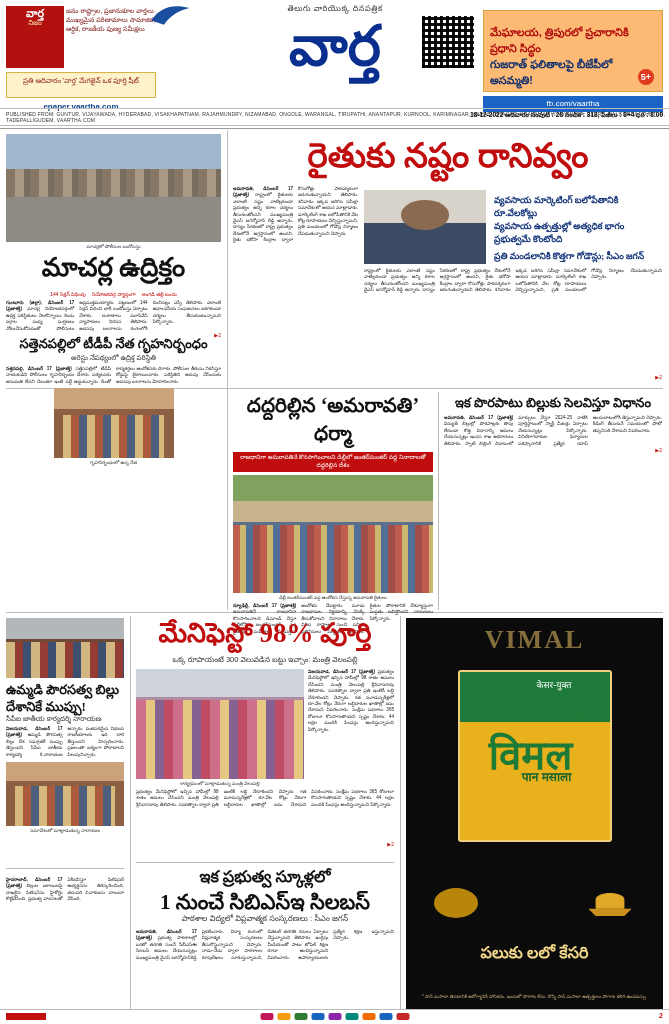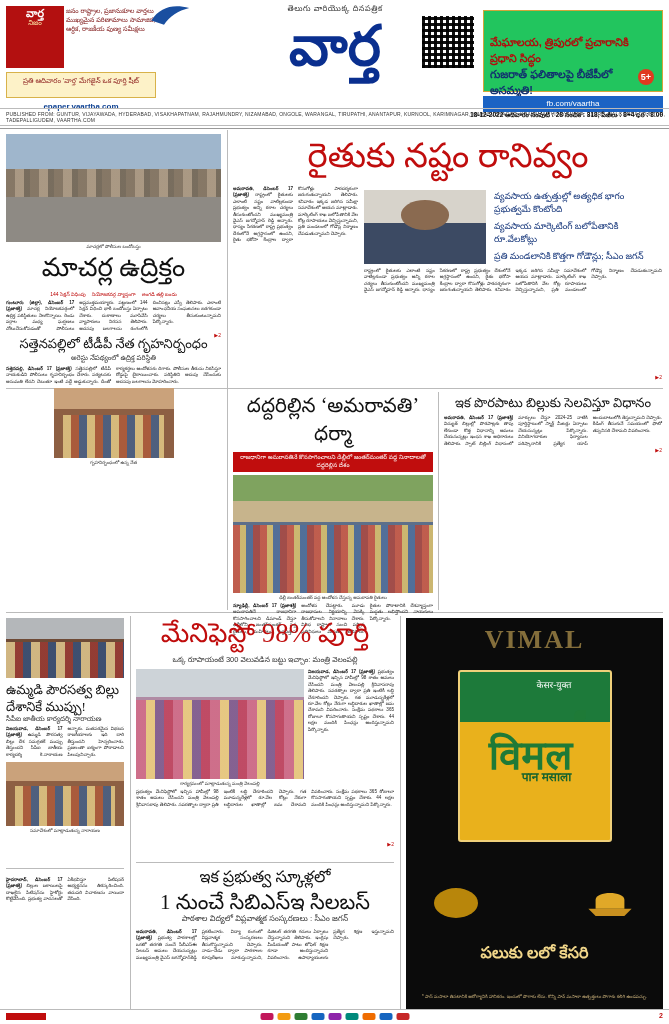--- a/index.html
+++ b/index.html
@@ -15,33 +15,33 @@
   .mh-strip{position:absolute;left:0;top:66px;width:150px;height:26px;background:#fdf2c8;border:1px solid #d8b24a;font-size:7px;line-height:10px;color:#8b1b1b;text-align:center;padding-top:3px;box-sizing:border-box;}
   .mh-url{position:absolute;left:0;top:96px;width:150px;text-align:center;font-size:8px;color:#0b3f91;font-weight:bold;}
   .mh-center{position:absolute;left:170px;top:4px;width:330px;text-align:center;}
   .mh-sub{font-size:8px;color:#333;letter-spacing:.5px;}
   .mh-title{font-size:56px;line-height:62px;color:#0a2f8f;font-weight:bold;font-family:"Liberation Serif",serif;}
   .bird{position:absolute;left:150px;top:2px;width:42px;height:26px;}
   .mh-qr{position:absolute;left:420px;top:14px;width:52px;height:52px;background:
      repeating-linear-gradient(90deg,#111 0 3px,#fff 3px 6px),
      repeating-linear-gradient(0deg,#111 0 3px,transparent 3px 6px);
      background-blend-mode:multiply;border:2px solid #fff;}
-  .mh-right{position:absolute;right:6px;top:10px;width:180px;height:82px;background:#22c55e;border:1px solid #d3a53a;padding:23px 6px;box-sizing:border-box;}
+  .mh-right{position:absolute;right:6px;top:10px;width:180px;height:82px;background:#fdba74;border:1px solid #d3a53a;padding:13px 6px;box-sizing:border-box;}
   .mh-right p{margin:0;font-size:11px;line-height:16px;color:#12306f;font-weight:bold;}
   .mh-right .red{color:#b10d0d;}
   .fivestar{position:absolute;right:8px;bottom:6px;width:16px;height:16px;border-radius:50%;background:#e03a1f;color:#fff;font-size:9px;line-height:16px;text-align:center;font-weight:bold;}
   .fb-bar{position:absolute;right:6px;top:96px;width:180px;height:16px;background:#1b63c4;color:#fff;font-size:8px;line-height:16px;text-align:center;}
   .mh-pubrow{position:absolute;left:0;right:0;bottom:2px;height:16px;border-top:1px solid #bbb;border-bottom:1px solid #bbb;}
   .pubtext{position:absolute;left:6px;top:2px;font-size:5px;color:#333;letter-spacing:.2px;}
   .datetext{position:absolute;right:6px;top:2px;font-size:6.5px;color:#111;font-weight:bold;}
   .col{position:absolute;box-sizing:border-box;}
   .vrule{position:absolute;width:1px;background:#bbb;}
   .hrule{position:absolute;height:1px;background:#bbb;}
 
-  .hl{font-family:"Liberation Serif",serif;font-weight:normal;color:#111;}
+  .hl{font-family:"Liberation Serif",serif;font-weight:bold;color:#111;}
   .hl-red{color:#c00d0d;}
   .kicker{font-size:7px;color:#333;}
   .body{font-size:4.6px;line-height:6.4px;color:#222;text-align:justify;
         column-gap:5px;}
   .cap{font-size:4.6px;color:#333;text-align:center;margin-top:2px;}
   .photo{background:#c9c4bb;position:relative;overflow:hidden;}
   .ph-street{background:linear-gradient(#9fb6cc 0 32%,#b9a892 32% 58%,#8e8a84 58% 100%);}
   .ph-street:after{content:"";position:absolute;left:0;right:0;top:32%;height:26%;
     background:repeating-linear-gradient(90deg,#7d6f5e 0 9px,#a79681 9px 18px,#6d6355 18px 24px);opacity:.85;}
   .ph-man{background:linear-gradient(#d7d3cb 0 45%,#3c4a63 45% 100%);}
@@ -169,22 +169,22 @@
       <span style="font-weight:bold">అమరావతి, డిసెంబర్ 17 (ప్రజాశక్తి)</span>
       <span>రాష్ట్రంలో రైతులకు ఎలాంటి నష్టం వాటిల్లకుండా ప్రభుత్వం అన్ని రకాల చర్యలు తీసుకుంటోందని ముఖ్యమంత్రి వైఎస్ జగన్మోహన్ రెడ్డి అన్నారు. ధాన్యం సేకరణలో రాష్ట్ర ప్రభుత్వం దేశంలోనే అగ్రస్థానంలో ఉందని, రైతు భరోసా కేంద్రాల ద్వారా కొనుగోళ్లు పారదర్శకంగా జరుగుతున్నాయని తెలిపారు. శనివారం ఇక్కడ జరిగిన సమీక్షా సమావేశంలో ఆయన మాట్లాడారు. మార్కెటింగ్ శాఖ బలోపేతానికి వేల కోట్ల రూపాయలు వెచ్చిస్తున్నామని, ప్రతి మండలంలో గోడౌన్ల నిర్మాణం చేపడుతున్నామని చెప్పారు.</span>
     </div>
   </div>
 
   <div class="col" style="left:364px;top:190px;width:122px;">
     <div class="photo ph-man" style="width:122px;height:74px;"></div>
   </div>
 
   <div class="col" style="left:494px;top:190px;width:168px;">
+    <div class="hl" style="font-size:9px;line-height:13px;color:#14357a;margin-top:4px;">వ్యవసాయ మార్కెటింగ్ బలోపేతానికి రూ.వేలకోట్లు</div>
     <div class="hl" style="font-size:9px;line-height:13px;color:#14357a;">వ్యవసాయ ఉత్పత్తుల్లో అత్యధిక భాగం ప్రభుత్వమే కొంటోంది</div>
-    <div class="hl" style="font-size:9px;line-height:13px;color:#14357a;margin-top:4px;">వ్యవసాయ మార్కెటింగ్ బలోపేతానికి రూ.వేలకోట్లు</div>
     <div class="hl" style="font-size:9px;line-height:13px;color:#14357a;margin-top:4px;">ప్రతి మండలానికి కొత్తగా గోడౌన్లు; సీఎం జగన్</div>
   </div>
 
   <div class="col" style="left:364px;top:268px;width:298px;">
     <div class="body" style="column-count:4;height:106px;">
       <span>రాష్ట్రంలో రైతులకు ఎలాంటి నష్టం వాటిల్లకుండా ప్రభుత్వం అన్ని రకాల చర్యలు తీసుకుంటోందని ముఖ్యమంత్రి వైఎస్ జగన్మోహన్ రెడ్డి అన్నారు. ధాన్యం సేకరణలో రాష్ట్ర ప్రభుత్వం దేశంలోనే అగ్రస్థానంలో ఉందని, రైతు భరోసా కేంద్రాల ద్వారా కొనుగోళ్లు పారదర్శకంగా జరుగుతున్నాయని తెలిపారు. శనివారం ఇక్కడ జరిగిన సమీక్షా సమావేశంలో ఆయన మాట్లాడారు. మార్కెటింగ్ శాఖ బలోపేతానికి వేల కోట్ల రూపాయలు వెచ్చిస్తున్నామని, ప్రతి మండలంలో గోడౌన్ల నిర్మాణం చేపడుతున్నామని చెప్పారు.</span>
     </div>
     <div class="pagejump">▶<span>2</span></div>
   </div>
 

